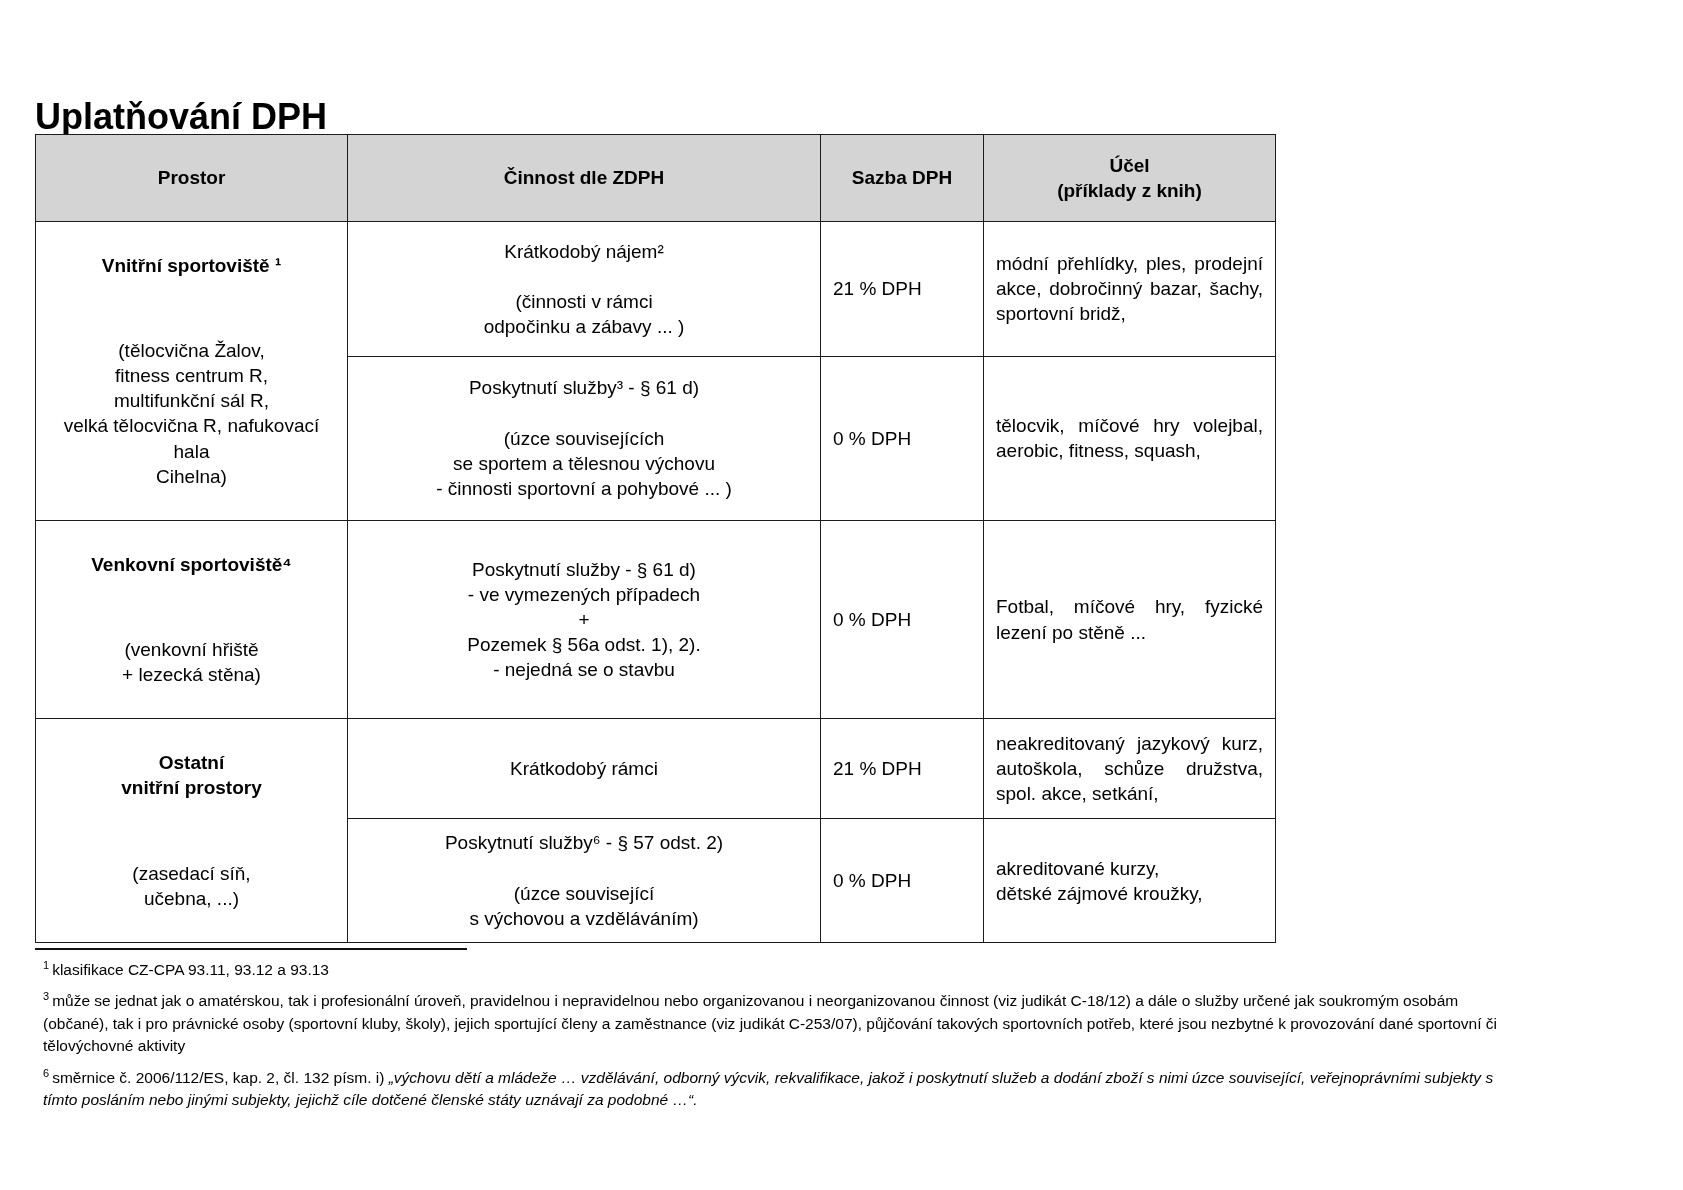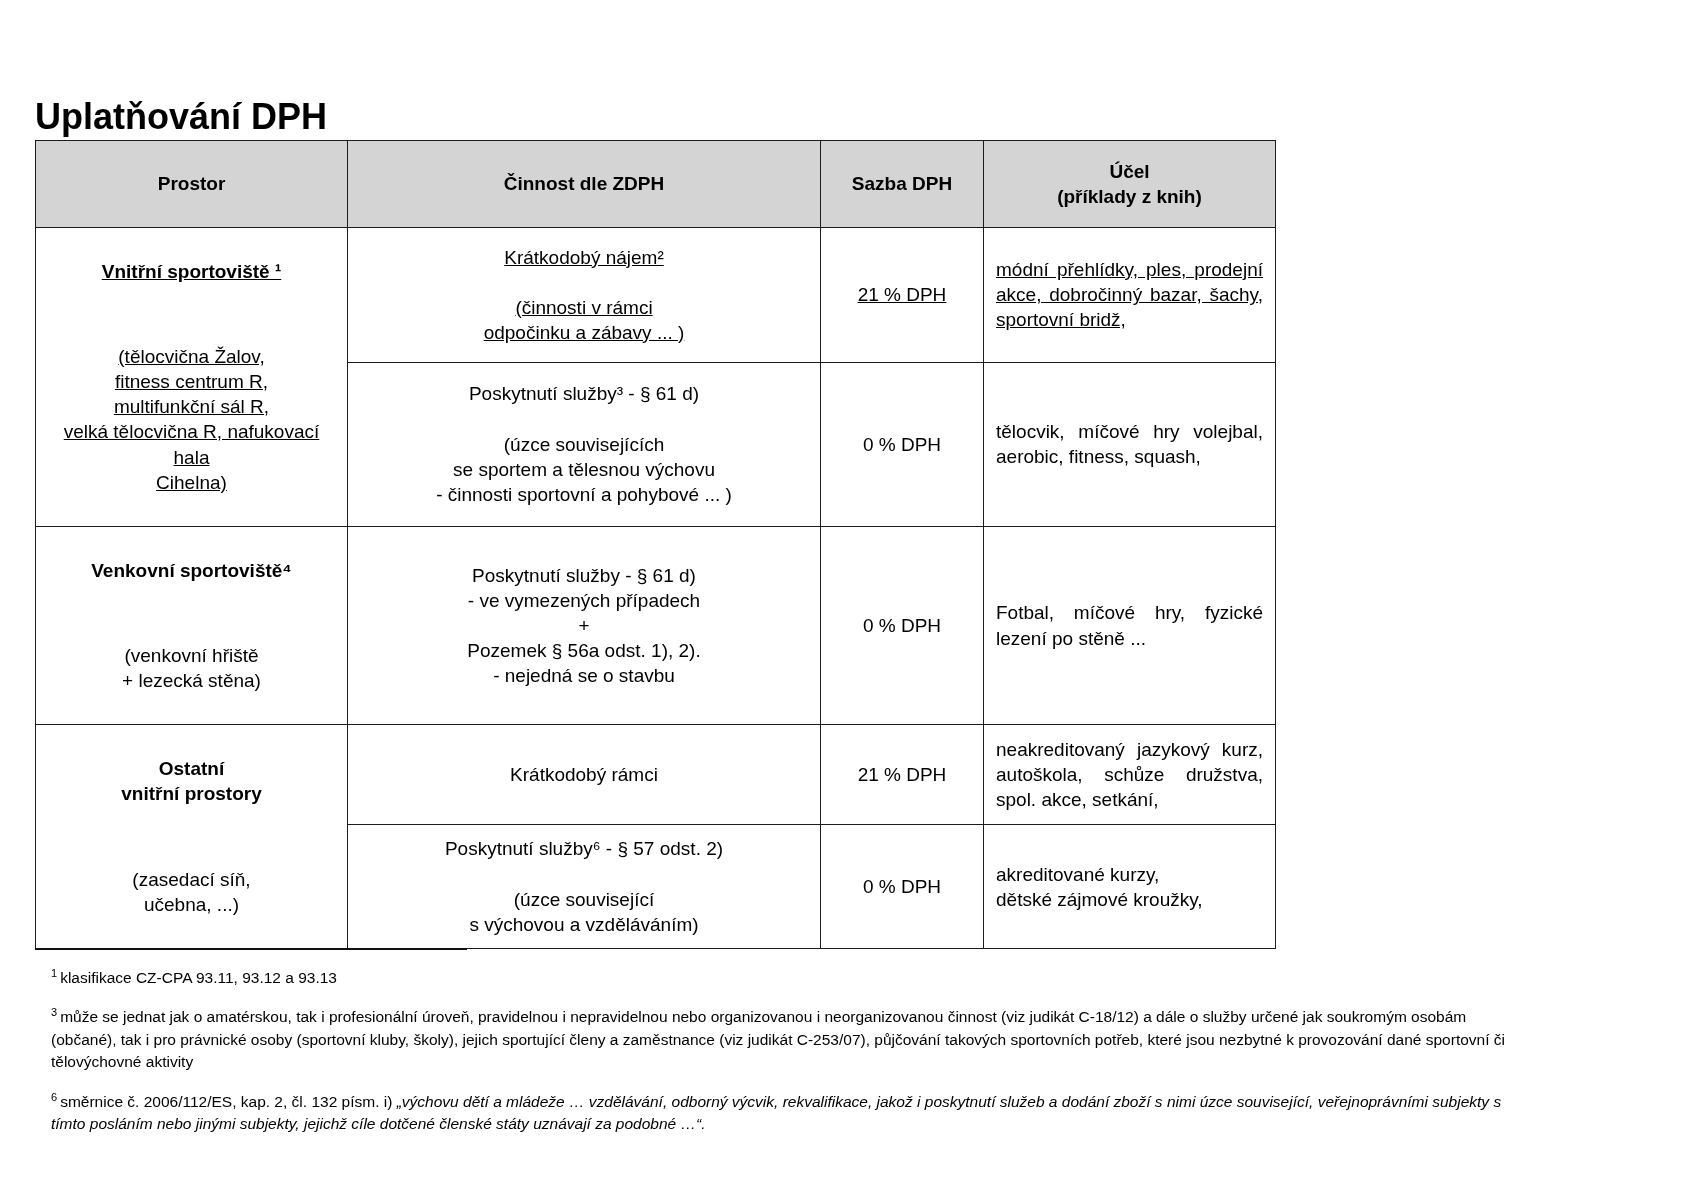--- a/index.html
+++ b/index.html
@@ -21,21 +21,21 @@
     position: absolute;
     left: 35px;
     top: 72px;
     font-size: 36px;
     font-weight: bold;
     letter-spacing: 0px;
   }
   table.dph {
     position: absolute;
     left: 35px;
-    top: 140px;
+    top: 134px;
     width: 1240px;
     border-collapse: collapse;
     table-layout: fixed;
   }
   table.dph th, table.dph td {
     border: 1.6px solid #1c1c1c;
     font-size: 19px;
     line-height: 1.32;
     white-space: pre-line;
     padding: 6px 12px;
@@ -45,38 +45,38 @@
   col.c-cinnost { width: 473px; }
   col.c-sazba   { width: 163px; }
   col.c-ucel    { width: 292px; }
   table.dph th {
     background: #d4d4d4;
     font-weight: bold;
     text-align: center;
     vertical-align: middle;
     height: 74px;
   }
-  tr.row-1a { height: 106px; text-decoration: underline; }
+  tr.row-1a { height: 106px; }
   tr.row-1b { height: 113px; }
   tr.row-2  { height: 126px; }
   tr.row-3a { height: 95px; }
   tr.row-3b { height: 117px; }
   td.prostor {
     text-align: center;
     vertical-align: middle;
   }
   .ptitle { font-weight: bold; white-space: pre-line; }
   .psub   { margin-top: 35px; white-space: pre-line; }
   td.cinnost {
     text-align: center;
     vertical-align: middle;
     padding-left: 12px;
   }
   td.sazba {
-    text-align: center;
+    text-align: left;
     vertical-align: middle;
     padding-right: 14px;
   }
   td.ucel {
     text-align: justify;
     vertical-align: middle;
     padding: 6px 10px;
   }
   .footnotes {
     position: absolute;
@@ -84,21 +84,21 @@
     top: 948px;
     width: 1500px;
     font-size: 15.5px;
     line-height: 1.44;
   }
   .fn-rule {
     width: 432px;
     border-top: 2.2px solid #111;
     margin-bottom: 7px;
   }
-  .footnote { margin: 16px; }
+  .footnote { margin: 8px; }
   .fn-num {
     vertical-align: super;
     font-size: 11px;
     margin-right: 3px;
   }
   .fn-italic { font-style: italic; }
 </style>
 </head>
 <body>
 

